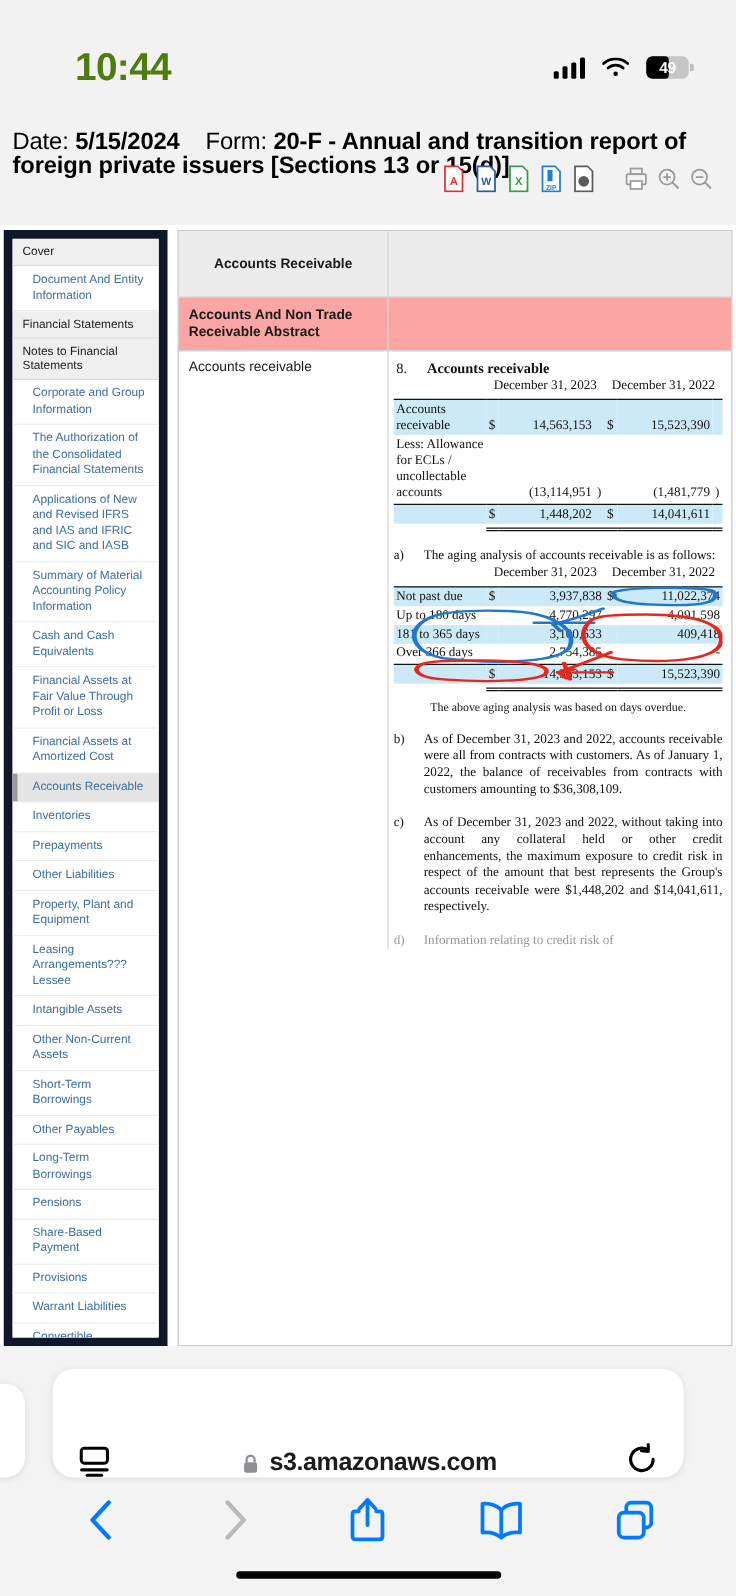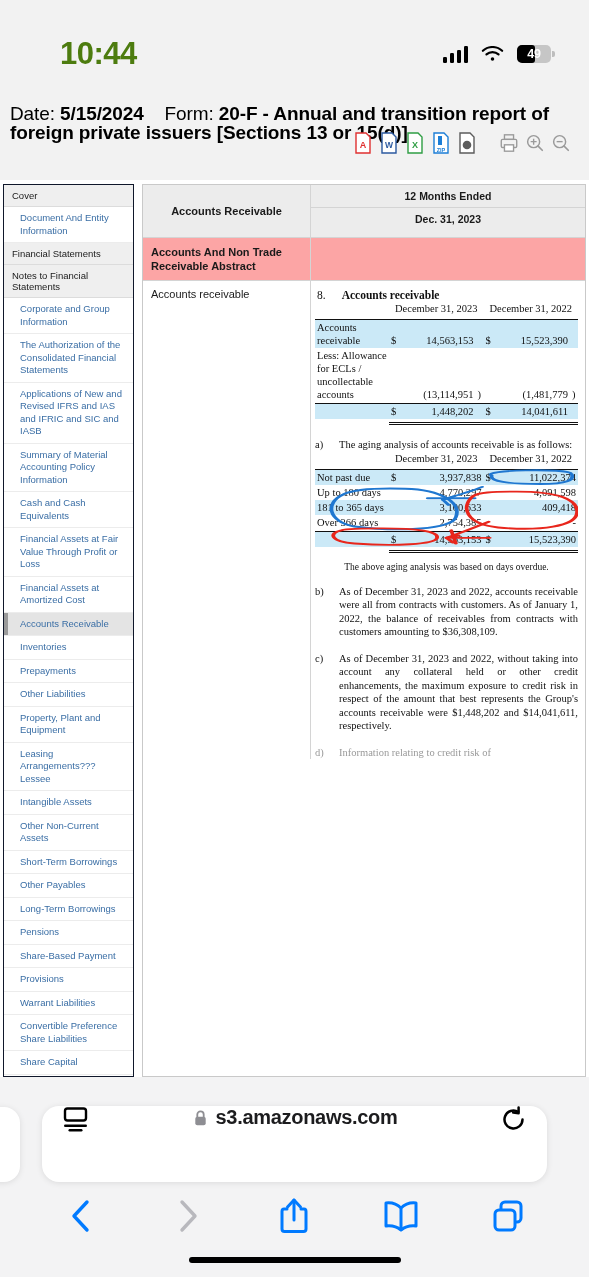--- a/index.html
+++ b/index.html
@@ -47,21 +47,21 @@
 
   
   .content-area {
     position: absolute; top: 180px; left: 0; right: 0; bottom: 200px;
     background: #fff; overflow: hidden;
   }
 
   
   .sidebar {
     position: absolute; left: 3px; top: 4px; width: 131px; bottom: 0;
-    background: #fff; border: 1px solid #0f172a; overflow: hidden;
+    background: #fff; border: 7px solid #0f172a; overflow: hidden;
   }
   .side-head {
     font-size: 9.5px; color: #1a1a1a; padding: 5px 8px; background: #efefef;
     border-bottom: 1px solid #dcdcdc;
   }
   .side-item {
     font-size: 9.5px; color: #3a6ea5; padding: 5px 8px 5px 16px;
     line-height: 12.5px; border-bottom: 1px solid #ececec; background: #fff;
     position: relative;
   }
@@ -123,22 +123,22 @@
   
   .chrome {
     position: absolute; left: 0; right: 0; bottom: 0; height: 200px;
     background: #f3f3f4;
   }
   .tab-peek {
     position: absolute; left: -58px; bottom: 95px; width: 78px; height: 75px;
     background: #fff; border-radius: 16px; box-shadow: 0 1px 6px rgba(0,0,0,0.10);
   }
   .urlbar {
-    position: absolute; left: 42px; right: 42px; bottom: 95px; height: 76px;
-    background: #fff; border-radius: 17px; display: flex; align-items: flex-start;
+    position: absolute; left: 42px; right: 42px; bottom: 95px; height: 87px;
+    background: #fff; border-radius: 17px; display: flex; align-items: flex-end;
     padding: 0 20px; box-shadow: 0 1px 6px rgba(0,0,0,0.10);
   }
   .reader-icon { width: 28px; height: 26px; flex: none; }
   .url-center { flex: 1; display: flex; align-items: center; justify-content: center; gap: 9px; }
   .lock-icon { width: 13px; height: 16px; }
   .url-text { font-size: 20px; font-weight: 700; color: #1c1c1e; letter-spacing: -0.3px; }
   .reload-icon { width: 26px; height: 28px; flex: none; }
 
   .navbar {
     position: absolute; left: 0; right: 0; bottom: 30px; height: 62px;
@@ -258,24 +258,20 @@
         <div class="side-item">Warrant Liabilities</div>
         <div class="side-item">Convertible Preference Share Liabilities</div>
         <div class="side-item">Share Capital</div>
         <div class="side-item">Retained Earnings</div>
       </div>
 
     <div class="docpane">
 
       <div class="xbr-head">
         <div class="xbr-head-left">Accounts Receivable</div>
-        <div class="xbr-head-right">
-          <div class="xbr-hr-1">12 Months Ended</div>
-          <div class="xbr-hr-2">Dec. 31, 2023</div>
-        </div>
       </div>
 
       <div class="xbr-row-abstract">
         <div class="xbr-abs-left">Accounts And Non Trade Receivable Abstract</div>
         <div class="xbr-abs-right"></div>
       </div>
 
       <div class="xbr-row-main">
         <div class="xbr-main-left">Accounts receivable</div>
         <div class="xbr-main-right serif">

